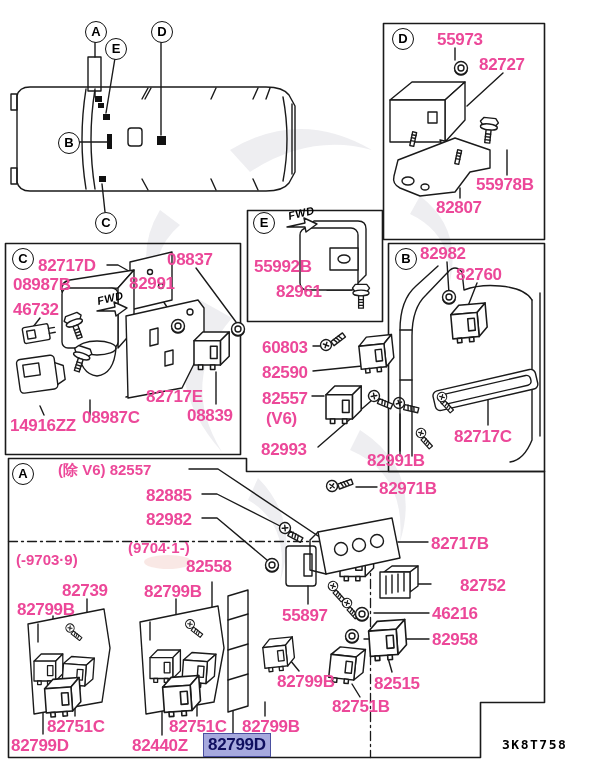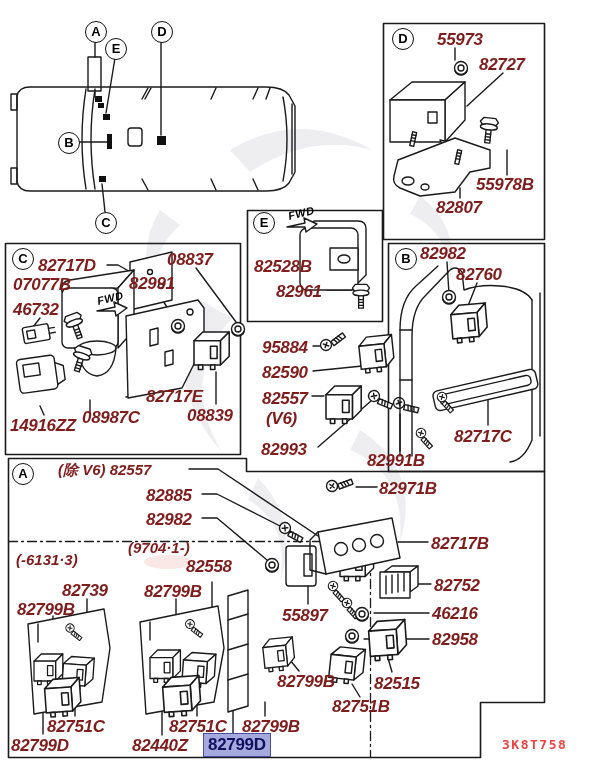--- a/index.html
+++ b/index.html
@@ -1,28 +1,28 @@
 <!DOCTYPE html>
 <html><head>
 <meta charset="utf-8">
 <style>
   html,body{margin:0;padding:0;background:#fff;}
   #stage{position:relative;width:609px;height:768px;background:#fff;overflow:hidden;
          font-family:"Liberation Sans","DejaVu Sans",sans-serif;}
   #art{position:absolute;left:0;top:0;}
-  .lbl{position:absolute;font-weight:700;font-size:17px;line-height:1;color:#7f1d1d;
-       letter-spacing:-0.3px;white-space:nowrap;font-style:italic;}
+  .lbl{position:absolute;font-weight:700;font-size:17px;line-height:1;color:#ec4899;
+       letter-spacing:-0.3px;white-space:nowrap;}
   .sm{font-size:15px;letter-spacing:0;text-align:center;}
   .co{position:absolute;width:20px;height:20px;border:1.8px solid #111;border-radius:50%;
       background:#fff;font-weight:700;font-size:13px;line-height:20px;text-align:center;color:#000;}
   .fwd{position:absolute;font-style:italic;font-weight:700;font-size:11px;color:#000;
        transform:rotate(-14deg);letter-spacing:0.5px;}
   .hl{position:absolute;font-weight:700;font-size:17px;line-height:1;letter-spacing:-0.3px;
       white-space:nowrap;padding:2px 4px 3px 4px;}
-  .code{position:absolute;font-weight:700;font-size:13px;letter-spacing:1.5px;color:#ef4444;
+  .code{position:absolute;font-weight:700;font-size:13px;letter-spacing:1.5px;color:#000000;
         font-family:"DejaVu Sans Mono","Liberation Mono",monospace;}
 </style>
 </head>
 <body>
 
 <div id="stage">
 
 <svg id="art" width="609" height="768" viewBox="0 0 609 768" stroke="#1a1a1a" stroke-width="1.4" fill="none" stroke-linejoin="round" stroke-linecap="round">
 
   <g stroke="none" fill="#e3e3e8" opacity="0.6">
@@ -241,70 +241,70 @@
 
 <div class="co" style="left:392px;top:28px">D</div>
 <div class="lbl" style="left:437px;top:31px">55973</div>
 <div class="lbl" style="left:479px;top:56px">82727</div>
 <div class="lbl" style="left:476px;top:176px">55978B</div>
 <div class="lbl" style="left:436px;top:199px">82807</div>
 
 <div class="co" style="left:12px;top:248px">C</div>
 <div class="lbl" style="left:38px;top:257px">82717D</div>
 <div class="lbl" style="left:167px;top:251px">08837</div>
-<div class="lbl" style="left:13px;top:276px">07077B</div>
+<div class="lbl" style="left:13px;top:276px">08987B</div>
 <div class="lbl" style="left:129px;top:275px">82991</div>
 <div class="lbl" style="left:13px;top:301px">46732</div>
 <div class="fwd" style="left:97px;top:292px">FWD</div>
 <div class="lbl" style="left:146px;top:388px">82717E</div>
 <div class="lbl" style="left:82px;top:409px">08987C</div>
 <div class="lbl" style="left:187px;top:407px">08839</div>
 <div class="lbl" style="left:10px;top:417px">14916ZZ</div>
 
 <div class="co" style="left:253px;top:212px">E</div>
 <div class="fwd" style="left:288px;top:207px">FWD</div>
-<div class="lbl" style="left:254px;top:258px">82528B</div>
+<div class="lbl" style="left:254px;top:258px">55992B</div>
 <div class="lbl" style="left:276px;top:283px">82961</div>
 
-<div class="lbl" style="left:262px;top:339px">95884</div>
+<div class="lbl" style="left:262px;top:339px">60803</div>
 <div class="lbl" style="left:262px;top:364px">82590</div>
 <div class="lbl" style="left:262px;top:390px">82557</div>
 <div class="lbl" style="left:266px;top:410px">(V6)</div>
 <div class="lbl" style="left:261px;top:441px">82993</div>
 <div class="lbl" style="left:367px;top:452px">82991B</div>
 
 <div class="co" style="left:395px;top:248px">B</div>
 <div class="lbl" style="left:420px;top:245px">82982</div>
 <div class="lbl" style="left:456px;top:266px">82760</div>
 <div class="lbl" style="left:454px;top:428px">82717C</div>
 
 <div class="co" style="left:12px;top:463px">A</div>
 <div class="lbl sm" style="left:58px;top:462px">(除 V6) 82557</div>
 <div class="lbl" style="left:146px;top:487px">82885</div>
 <div class="lbl" style="left:146px;top:511px">82982</div>
 <div class="lbl sm" style="left:128px;top:540px">(9704·1-)</div>
-<div class="lbl sm" style="left:16px;top:552px">(-6131·3)</div>
+<div class="lbl sm" style="left:16px;top:552px">(-9703·9)</div>
 
 <div class="lbl" style="left:62px;top:582px">82739</div>
 <div class="lbl" style="left:17px;top:601px">82799B</div>
 <div class="lbl" style="left:47px;top:718px">82751C</div>
 <div class="lbl" style="left:11px;top:737px">82799D</div>
 
 <div class="lbl" style="left:186px;top:558px">82558</div>
 <div class="lbl" style="left:144px;top:583px">82799B</div>
 <div class="lbl" style="left:282px;top:607px">55897</div>
 <div class="lbl" style="left:277px;top:673px">82799B</div>
 <div class="lbl" style="left:332px;top:698px">82751B</div>
 <div class="lbl" style="left:242px;top:718px">82799B</div>
 <div class="lbl" style="left:169px;top:718px">82751C</div>
 <div class="lbl" style="left:132px;top:737px">82440Z</div>
 <div class="hl" style="left:203px;top:733px;background:#a6a9de;border:1.5px solid #4a4fa0;color:#101060">82799D</div>
 
 <div class="lbl" style="left:379px;top:480px">82971B</div>
 <div class="lbl" style="left:431px;top:535px">82717B</div>
-<div class="lbl" style="left:434px;top:577px">82752</div>
+<div class="lbl" style="left:460px;top:577px">82752</div>
 <div class="lbl" style="left:432px;top:605px">46216</div>
 <div class="lbl" style="left:432px;top:631px">82958</div>
 <div class="lbl" style="left:374px;top:675px">82515</div>
 
 <div class="code" style="left:502px;top:737px">3K8T758</div>
 
 </div>
 
 </body></html>

